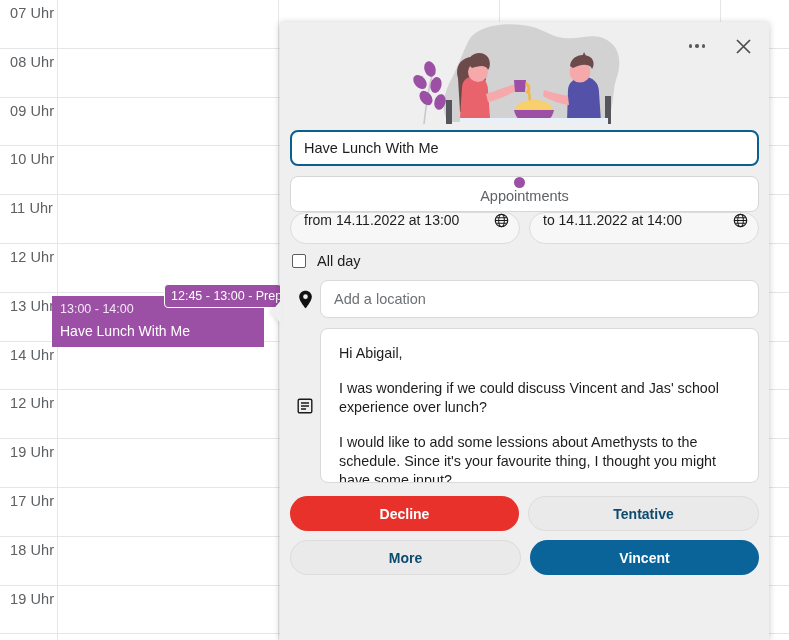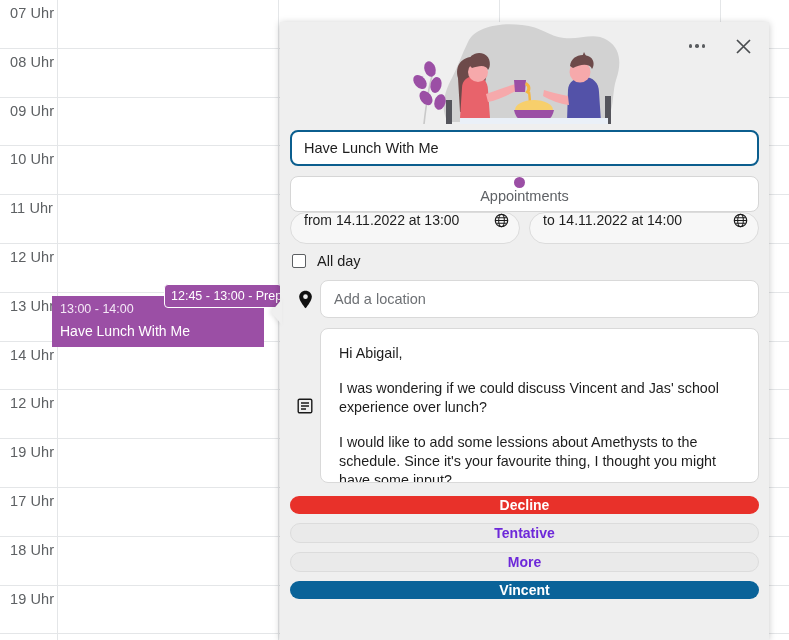--- a/index.html
+++ b/index.html
@@ -320,37 +320,36 @@
     cursor: text;
   }
   #desc-box p { margin: 4px; }
   #desc-box p.gap { margin-top: 16px; }
 
   
   .btn-row {
     display: flex;
     gap: 9px;
     margin-bottom: 9px;
-    flex-direction: column;
   }
   .btn {
     flex: 1;
     height: 35px;
     border: none;
     border-radius: 18px;
     font-family: "Liberation Sans", sans-serif;
     font-size: 14px;
     font-weight: bold;
     cursor: pointer;
     display: flex;
     align-items: center;
     justify-content: center;
   }
   .btn-decline { background: #e8312a; color: #ffffff; }
-  .btn-neutral { background: #eaeaea; color: #6d28d9; border: 1px solid #dcdcdc; }
+  .btn-neutral { background: #eaeaea; color: #0c4a6e; border: 1px solid #dcdcdc; }
   .btn-update  { background: #0a6399; color: #ffffff; }
 </style>
 </head>
 <body>
 
 <div id="root">
 
   <div id="calendar">
     <div class="cal-gutter-line"></div>
     <div class="cal-col-line" style="left:278px;"></div>

